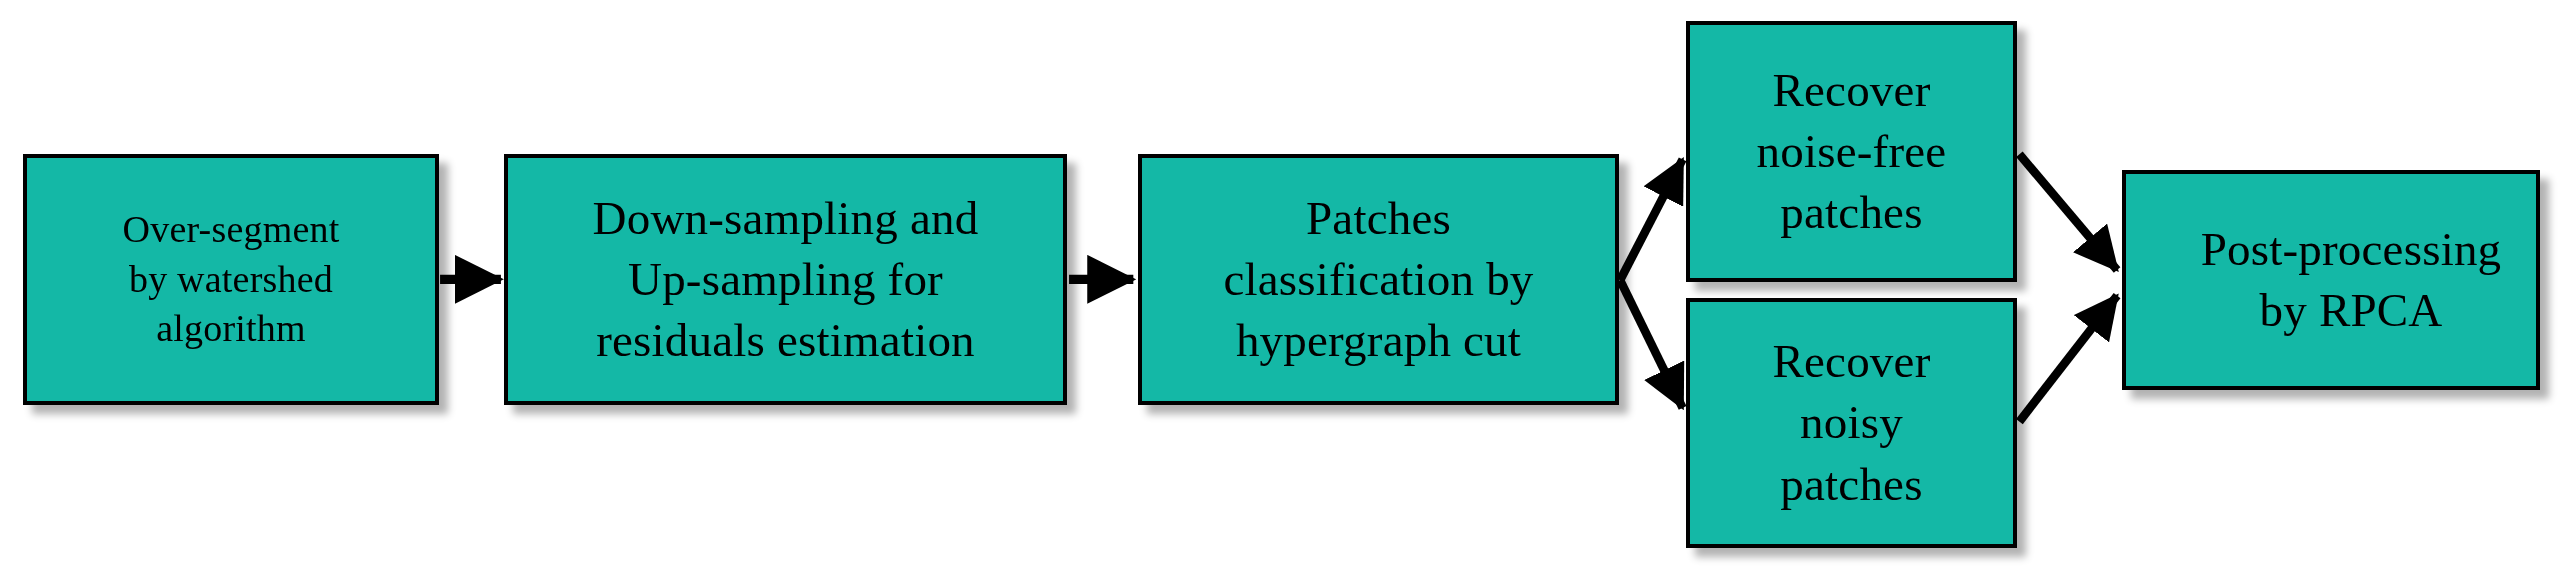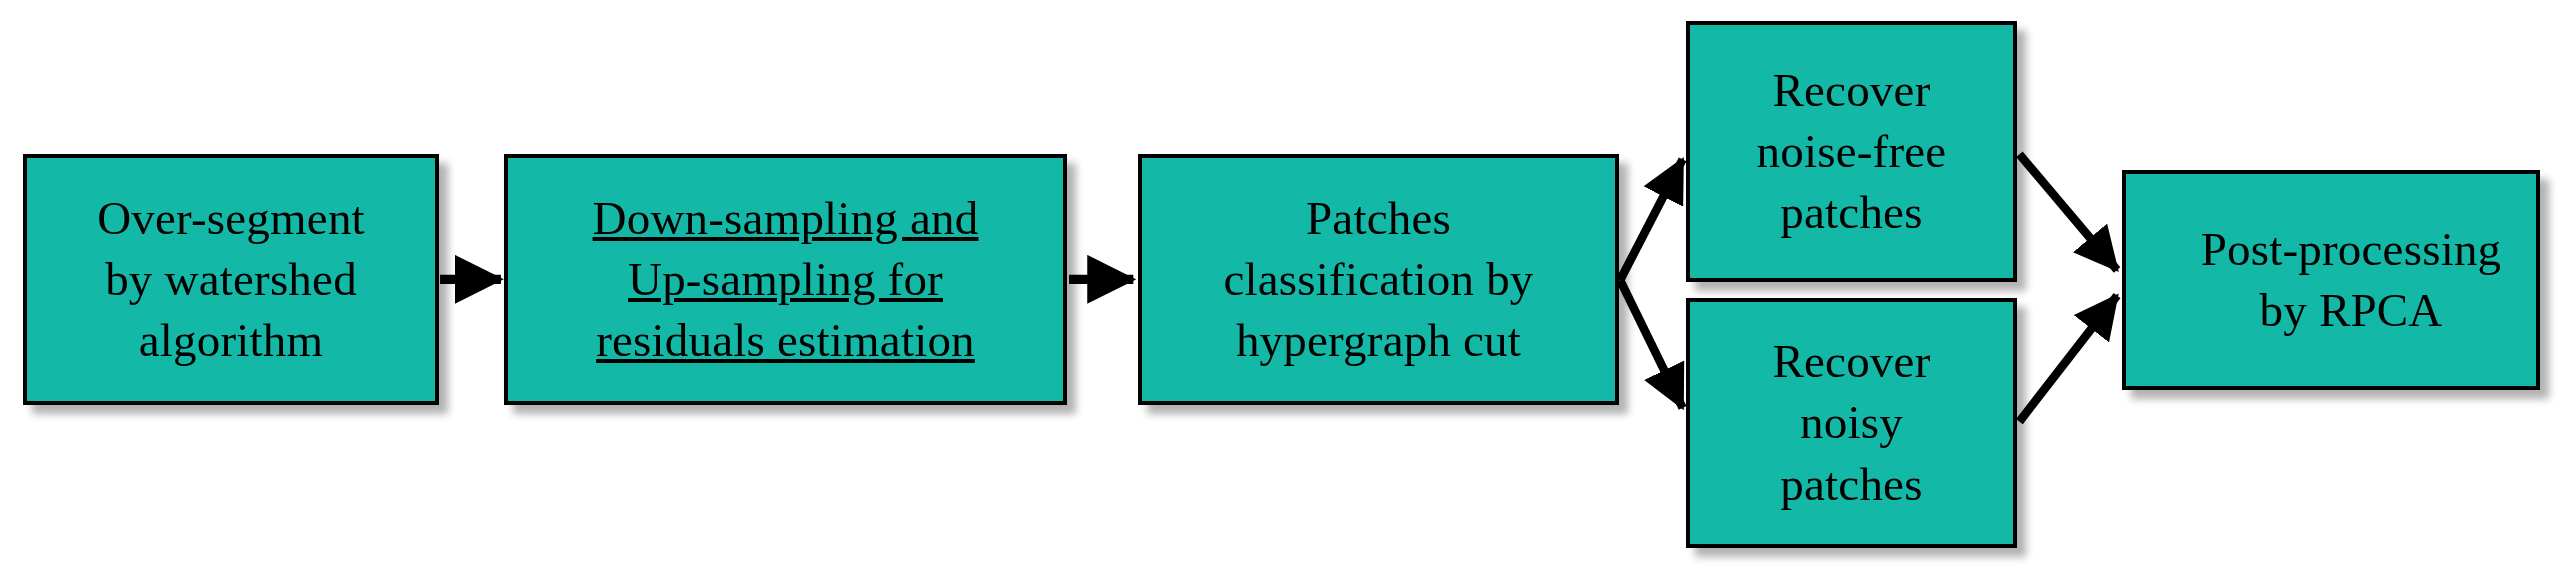--- a/index.html
+++ b/index.html
@@ -31,27 +31,27 @@
     display: block;
     width: 100%;
     padding: 0 8.6px;
     box-sizing: border-box;
     white-space: pre-line;
     line-height: 1.30;
     letter-spacing: 0.2px;
   }
   
   #node-0 { left: 23px;   top: 154px; width: 416px; height: 251px; }
-  #node-1 { left: 504px;  top: 154px; width: 563px; height: 251px; text-decoration: underline; }
+  #node-1 { left: 504px;  top: 154px; width: 563px; height: 251px; }
   #node-2 { left: 1138px; top: 154px; width: 481px; height: 251px; }
   #node-3 { left: 1686px; top: 21.4px;  width: 331px; height: 261px; }
   #node-4 { left: 1686px; top: 298px; width: 331px; height: 250px; }
   #node-5 { left: 2122px; top: 170px; width: 418px; height: 220px; }
 
-  #node-0 .node-label { font-size: 47px; }
+  #node-0 .node-label { font-size: 38px; }
   #node-1 .node-label { font-size: 47px; }
   #node-2 .node-label { font-size: 47px; }
   #node-3 .node-label { font-size: 47px; }
   #node-4 .node-label { font-size: 47px; }
   #node-5 .node-label { font-size: 47px; margin-left: 40px; }
 
   #edge-layer {
     position: absolute;
     left: 0;
     top: 0;

